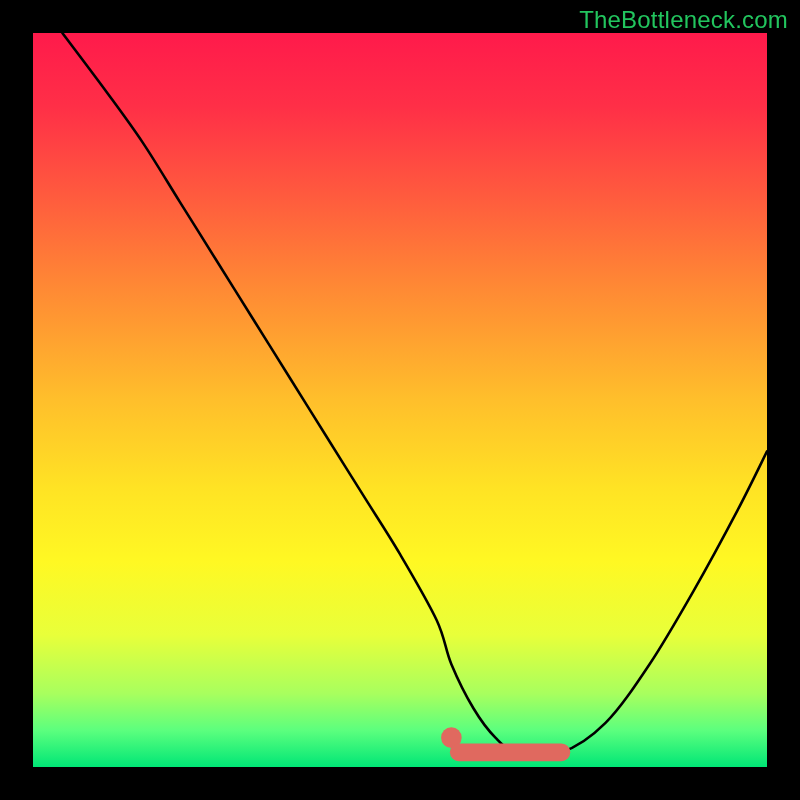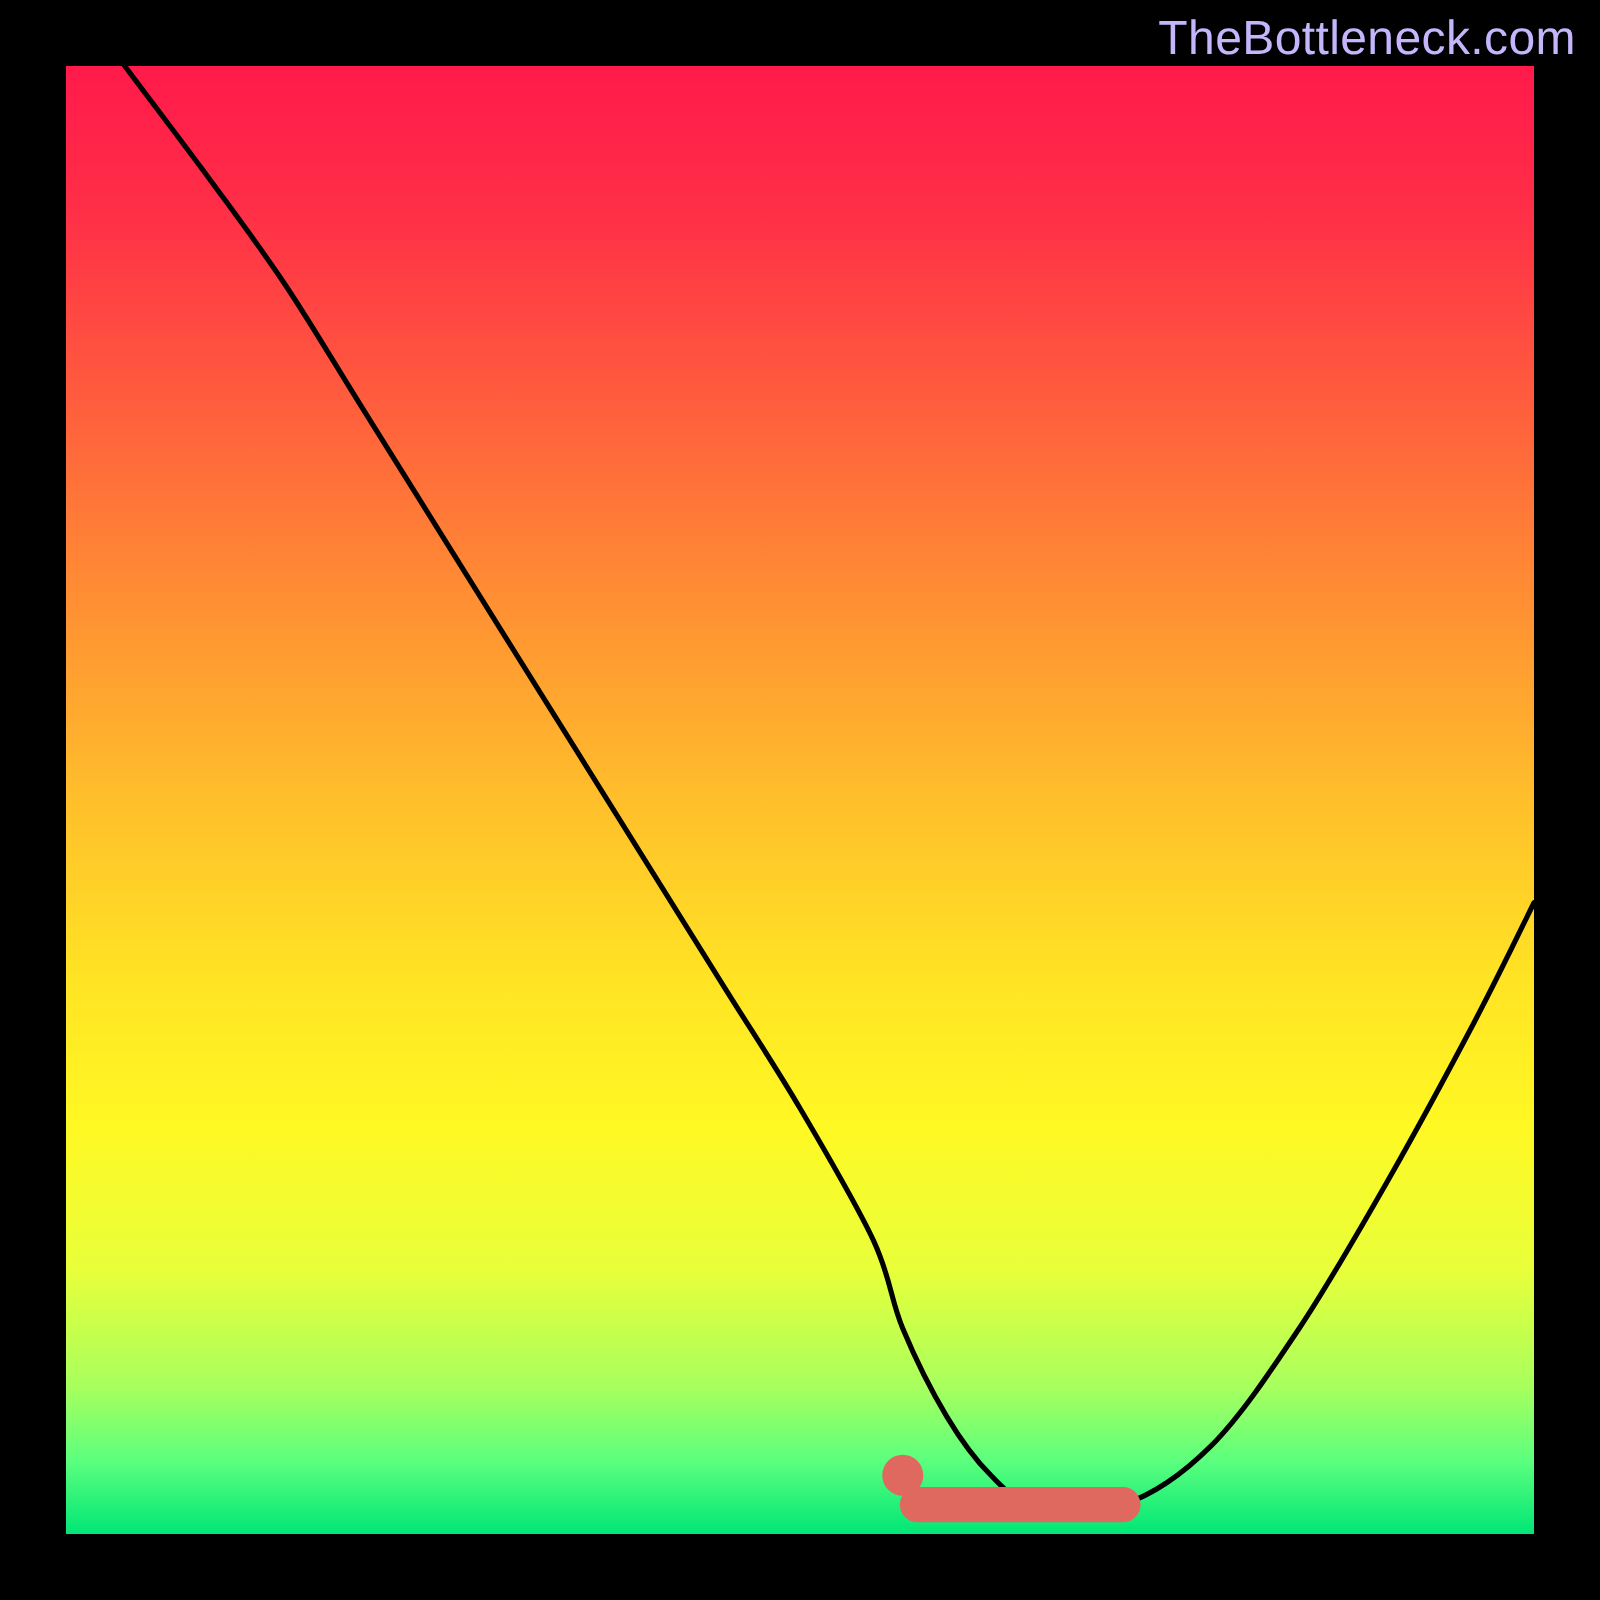--- a/index.html
+++ b/index.html
@@ -39,21 +39,21 @@
     position: absolute;
     left: 0;
     top: 0;
     width: 100%;
     height: 100%;
   }
   .watermark {
     position: absolute;
     top: 6px;
     right: 12px;
-    color: #c4b5fd;
+    color: #22c55e;
     font-size: 24px;
     font-weight: 500;
     letter-spacing: 0.2px;
   }
 </style>
 </head>
 <body>
 
 <div class="frame">
   <div class="plot-area">

